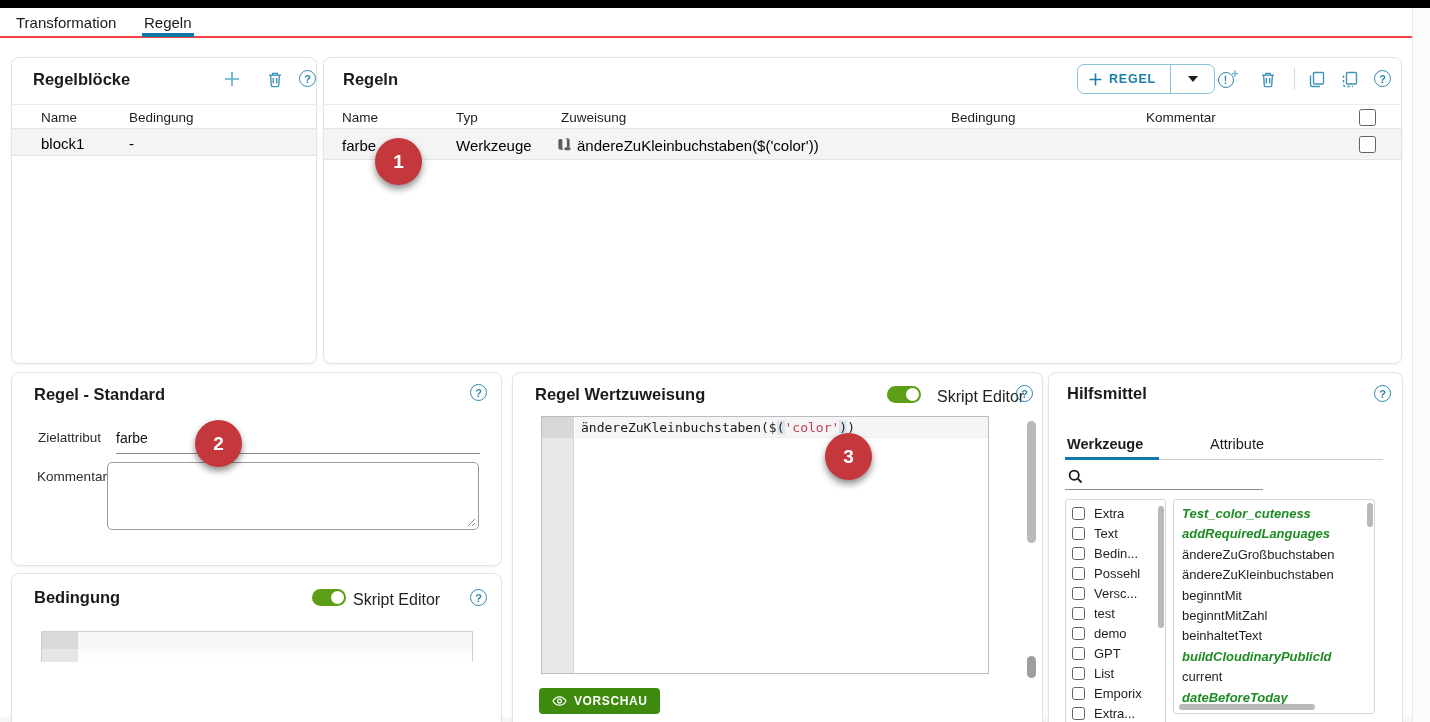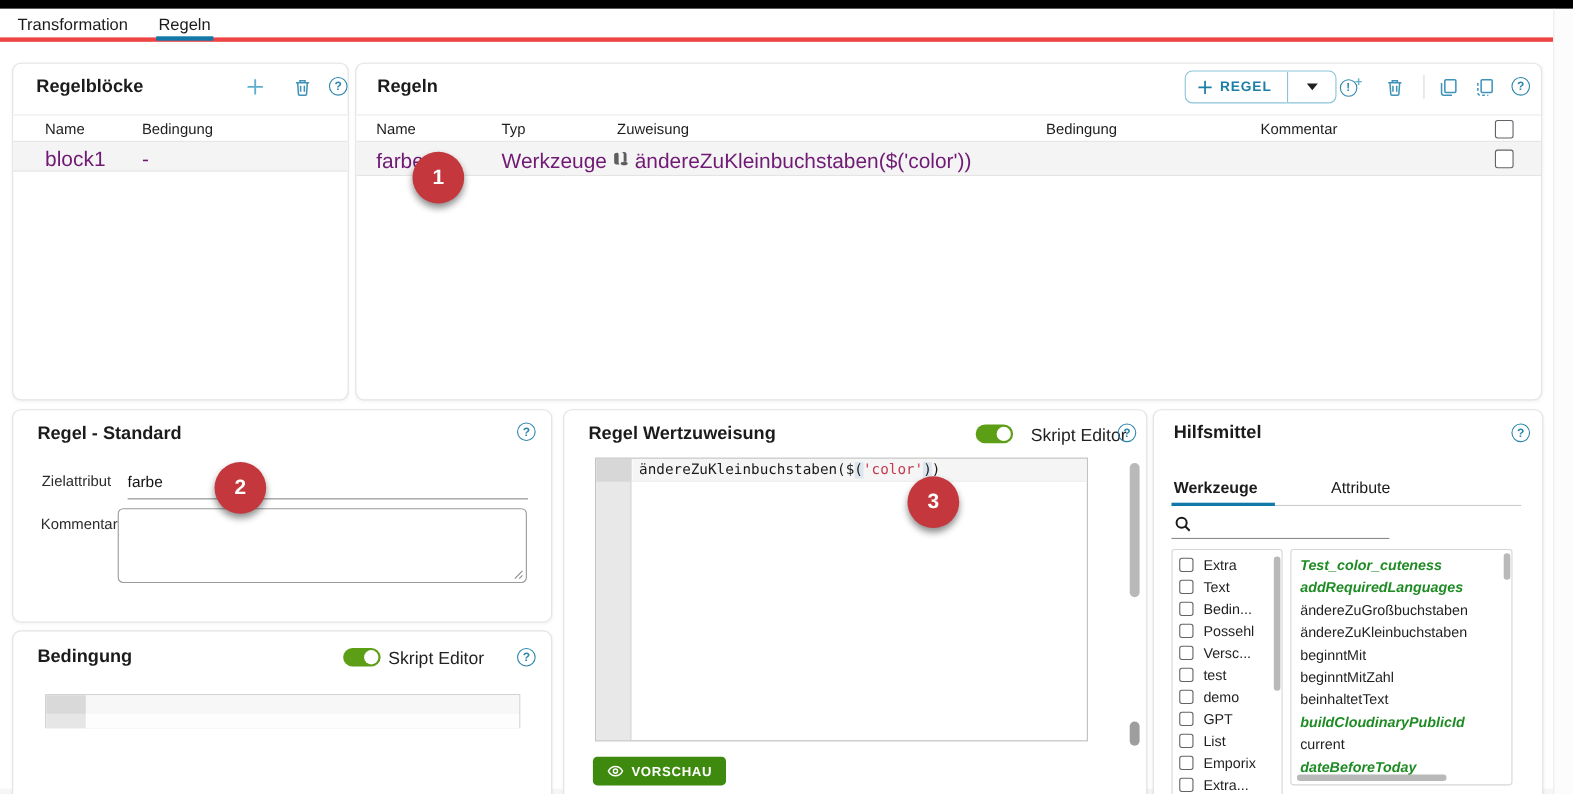--- a/index.html
+++ b/index.html
@@ -2,38 +2,38 @@
 <html><head>
 <meta charset="utf-8">
 <style>
   * { margin:0; padding:0; box-sizing:border-box; }
   html,body { background:#ffffff; }
   body { font-family:"Liberation Sans", sans-serif; color:#1f1f1f; }
   #page { position:relative; width:1430px; height:722px; background:#fff; overflow:hidden; }
 
   
   .top-black { position:absolute; left:0; top:0; width:1430px; height:8px; background:#000; }
-  .tabbar { position:absolute; left:0; top:8px; width:1412px; height:30px; border-bottom:4px solid #ef4444; background:#fff; }
+  .tabbar { position:absolute; left:0; top:8px; width:1412px; height:30px; border-bottom:2px solid #ef4444; background:#fff; }
   .tab { position:absolute; top:6px; font-size:15px; color:#1b1b1b; white-space:nowrap; cursor:default; }
   .tab-underline { position:absolute; left:142px; top:25px; width:52px; height:4px; background:#1178a8; }
 
   .page-scroll-gutter { position:absolute; left:1412px; top:8px; width:18px; height:714px; background:#fcfcfc; border-left:1px solid #ebebeb; }
   .page-hscroll { position:absolute; left:0; top:717px; width:1412px; height:5px; background:#f4f6f7; }
 
   
   .card { position:absolute; background:#fff; border:1px solid #e3e3e3; border-radius:8px; box-shadow:0 1px 3px rgba(0,0,0,0.05); }
   .card-title { position:absolute; font-size:16.5px; font-weight:600; color:#1b1b1b; white-space:nowrap; }
 
   .help-icon { position:absolute; width:17px; height:17px; border:1.6px solid #2d86ac; border-radius:50%;
                color:#2d86ac; font-size:11px; font-weight:bold; display:flex; align-items:center; justify-content:center; }
 
   
   .thead-row { position:absolute; border-top:1px solid #ececec; border-bottom:1px solid #e4e4e4; background:#fff; }
   .tbody-row { position:absolute; background:#f4f4f4; border-bottom:1px solid #e4e4e4; }
-  .cell { position:absolute; font-size:19px; color:#701a75; white-space:nowrap; }
+  .cell { position:absolute; font-size:15px; color:#000000; white-space:nowrap; }
   .hcell { position:absolute; font-size:13.5px; color:#1d1d1d; white-space:nowrap; }
 
   .cb { appearance:none; -webkit-appearance:none; background:#fff; border:1.6px solid #5f6368; border-radius:2.5px; display:inline-block; vertical-align:middle; }
   .cb16 { width:17px; height:17px; position:absolute; }
   .cb13 { width:13px; height:13px; flex:0 0 13px; }
 
   
   .icon-btn { position:absolute; display:flex; align-items:center; justify-content:center; cursor:pointer; }
   .vdiv { position:absolute; width:1px; background:#d9d9d9; }
 

